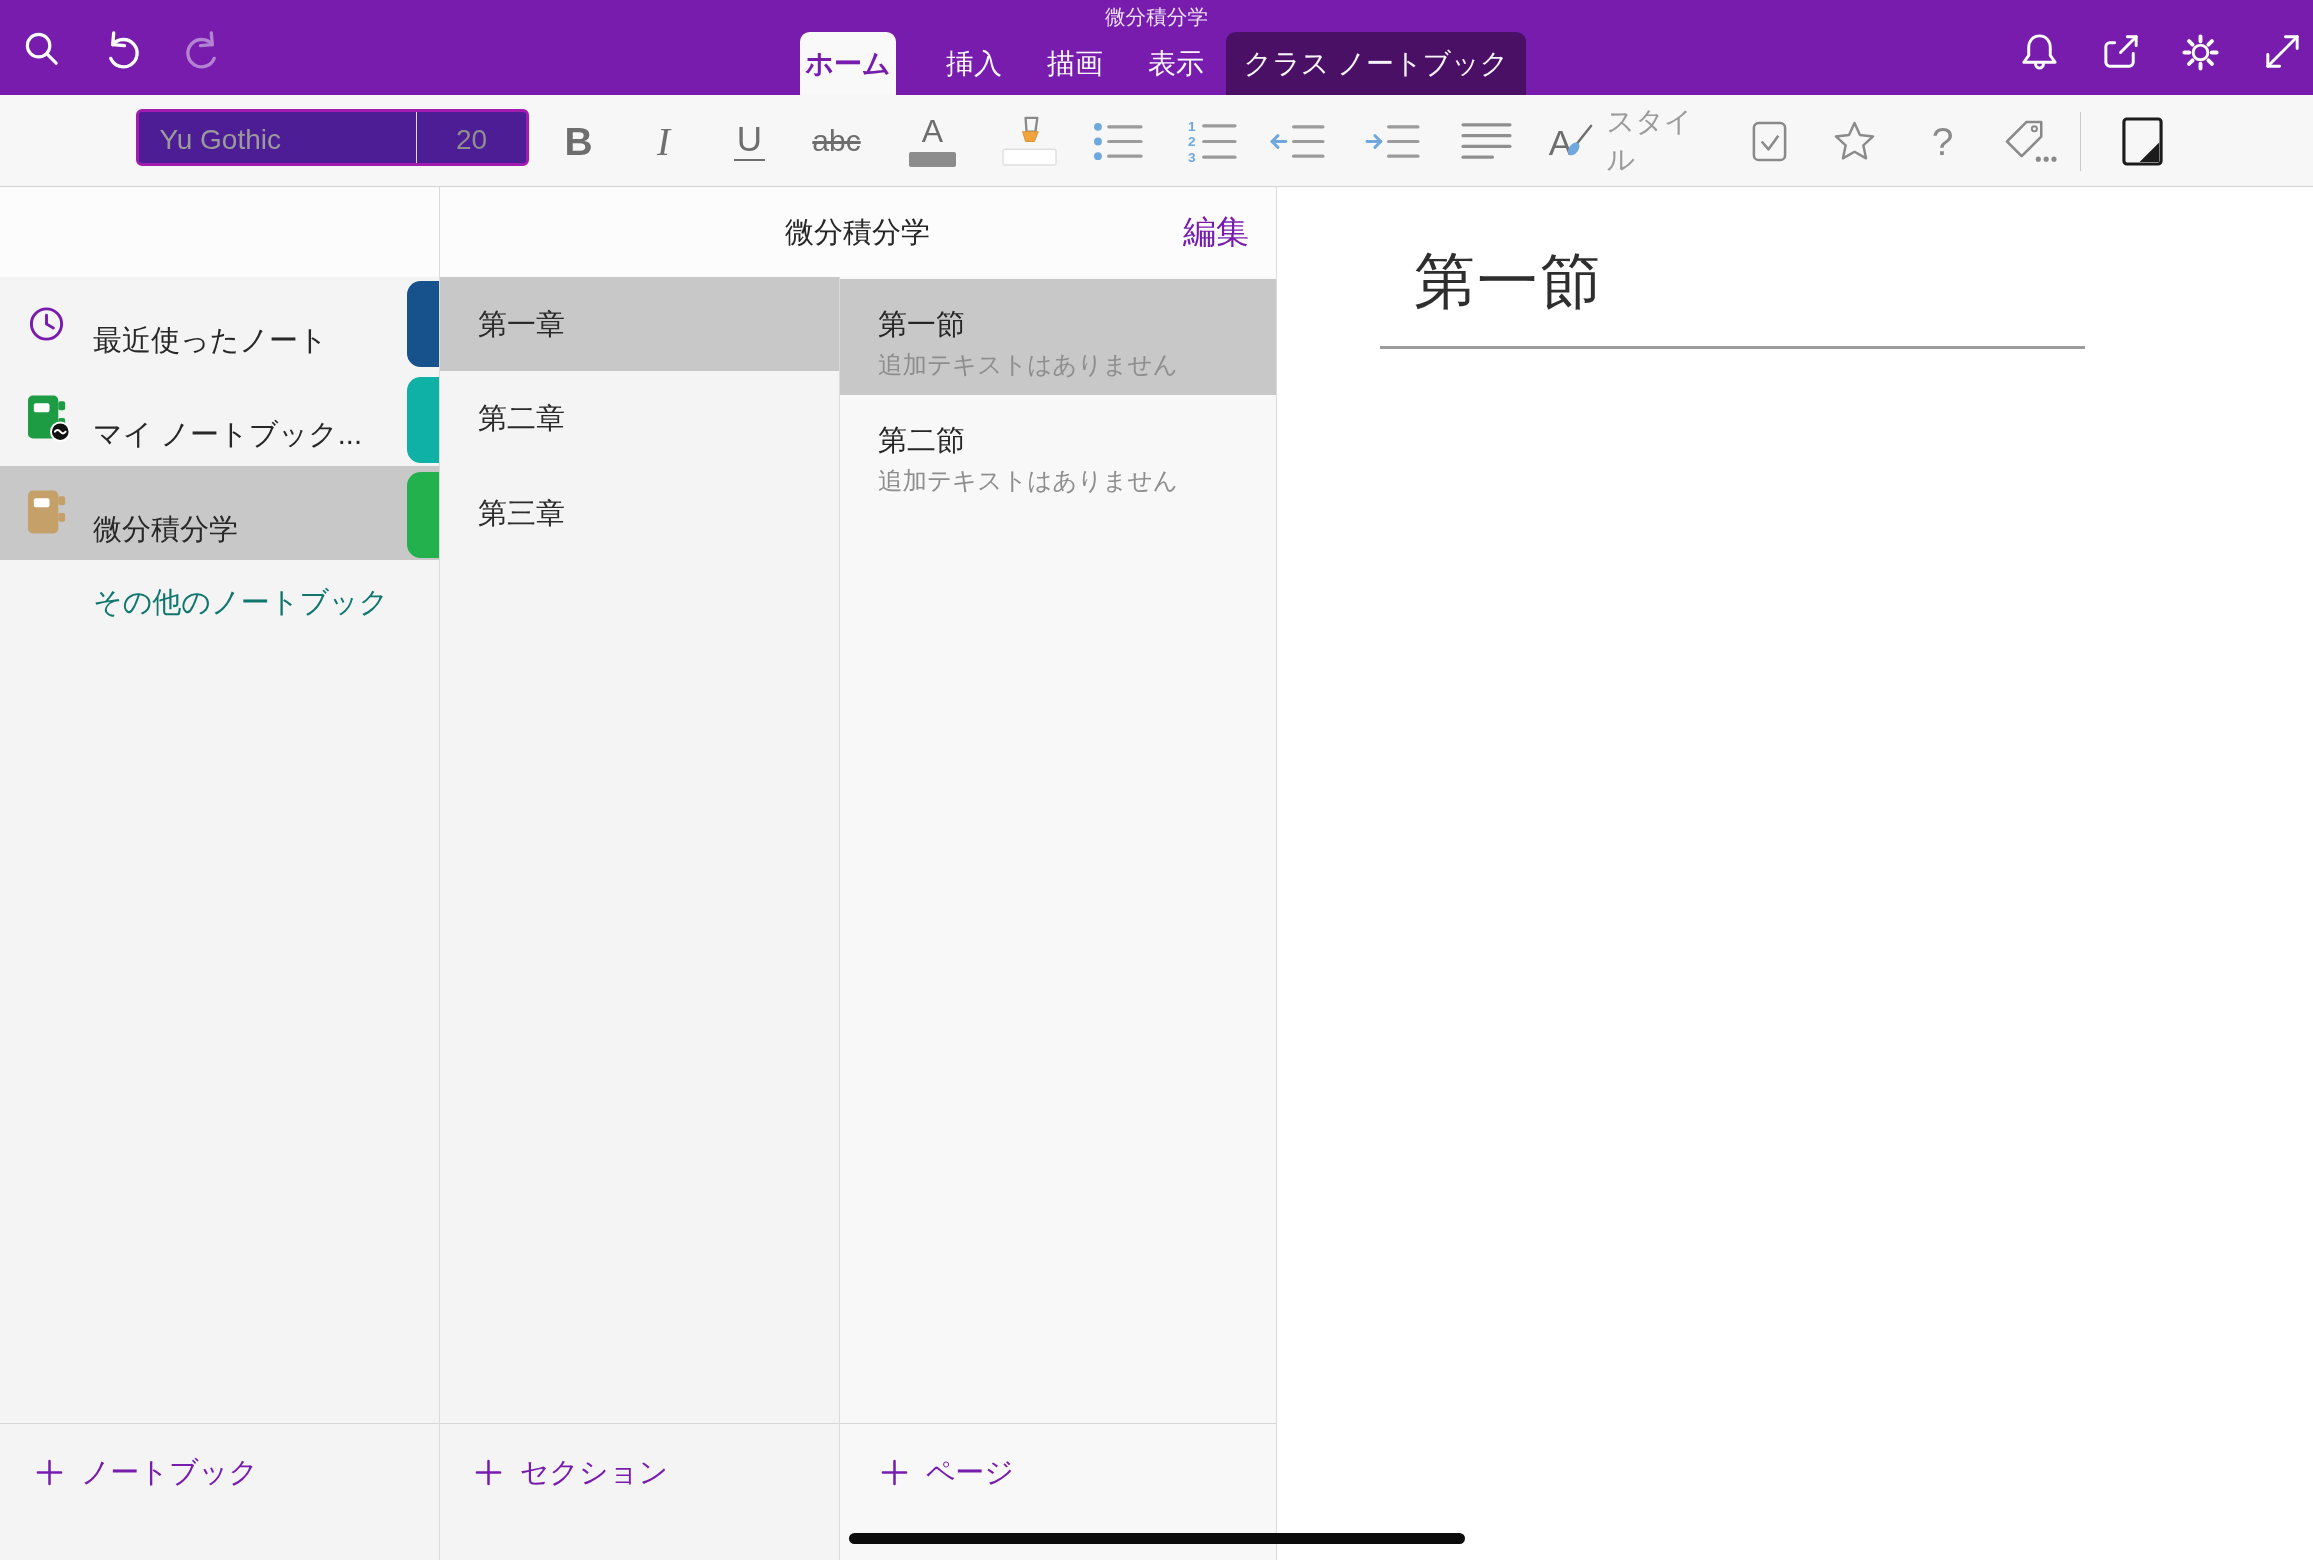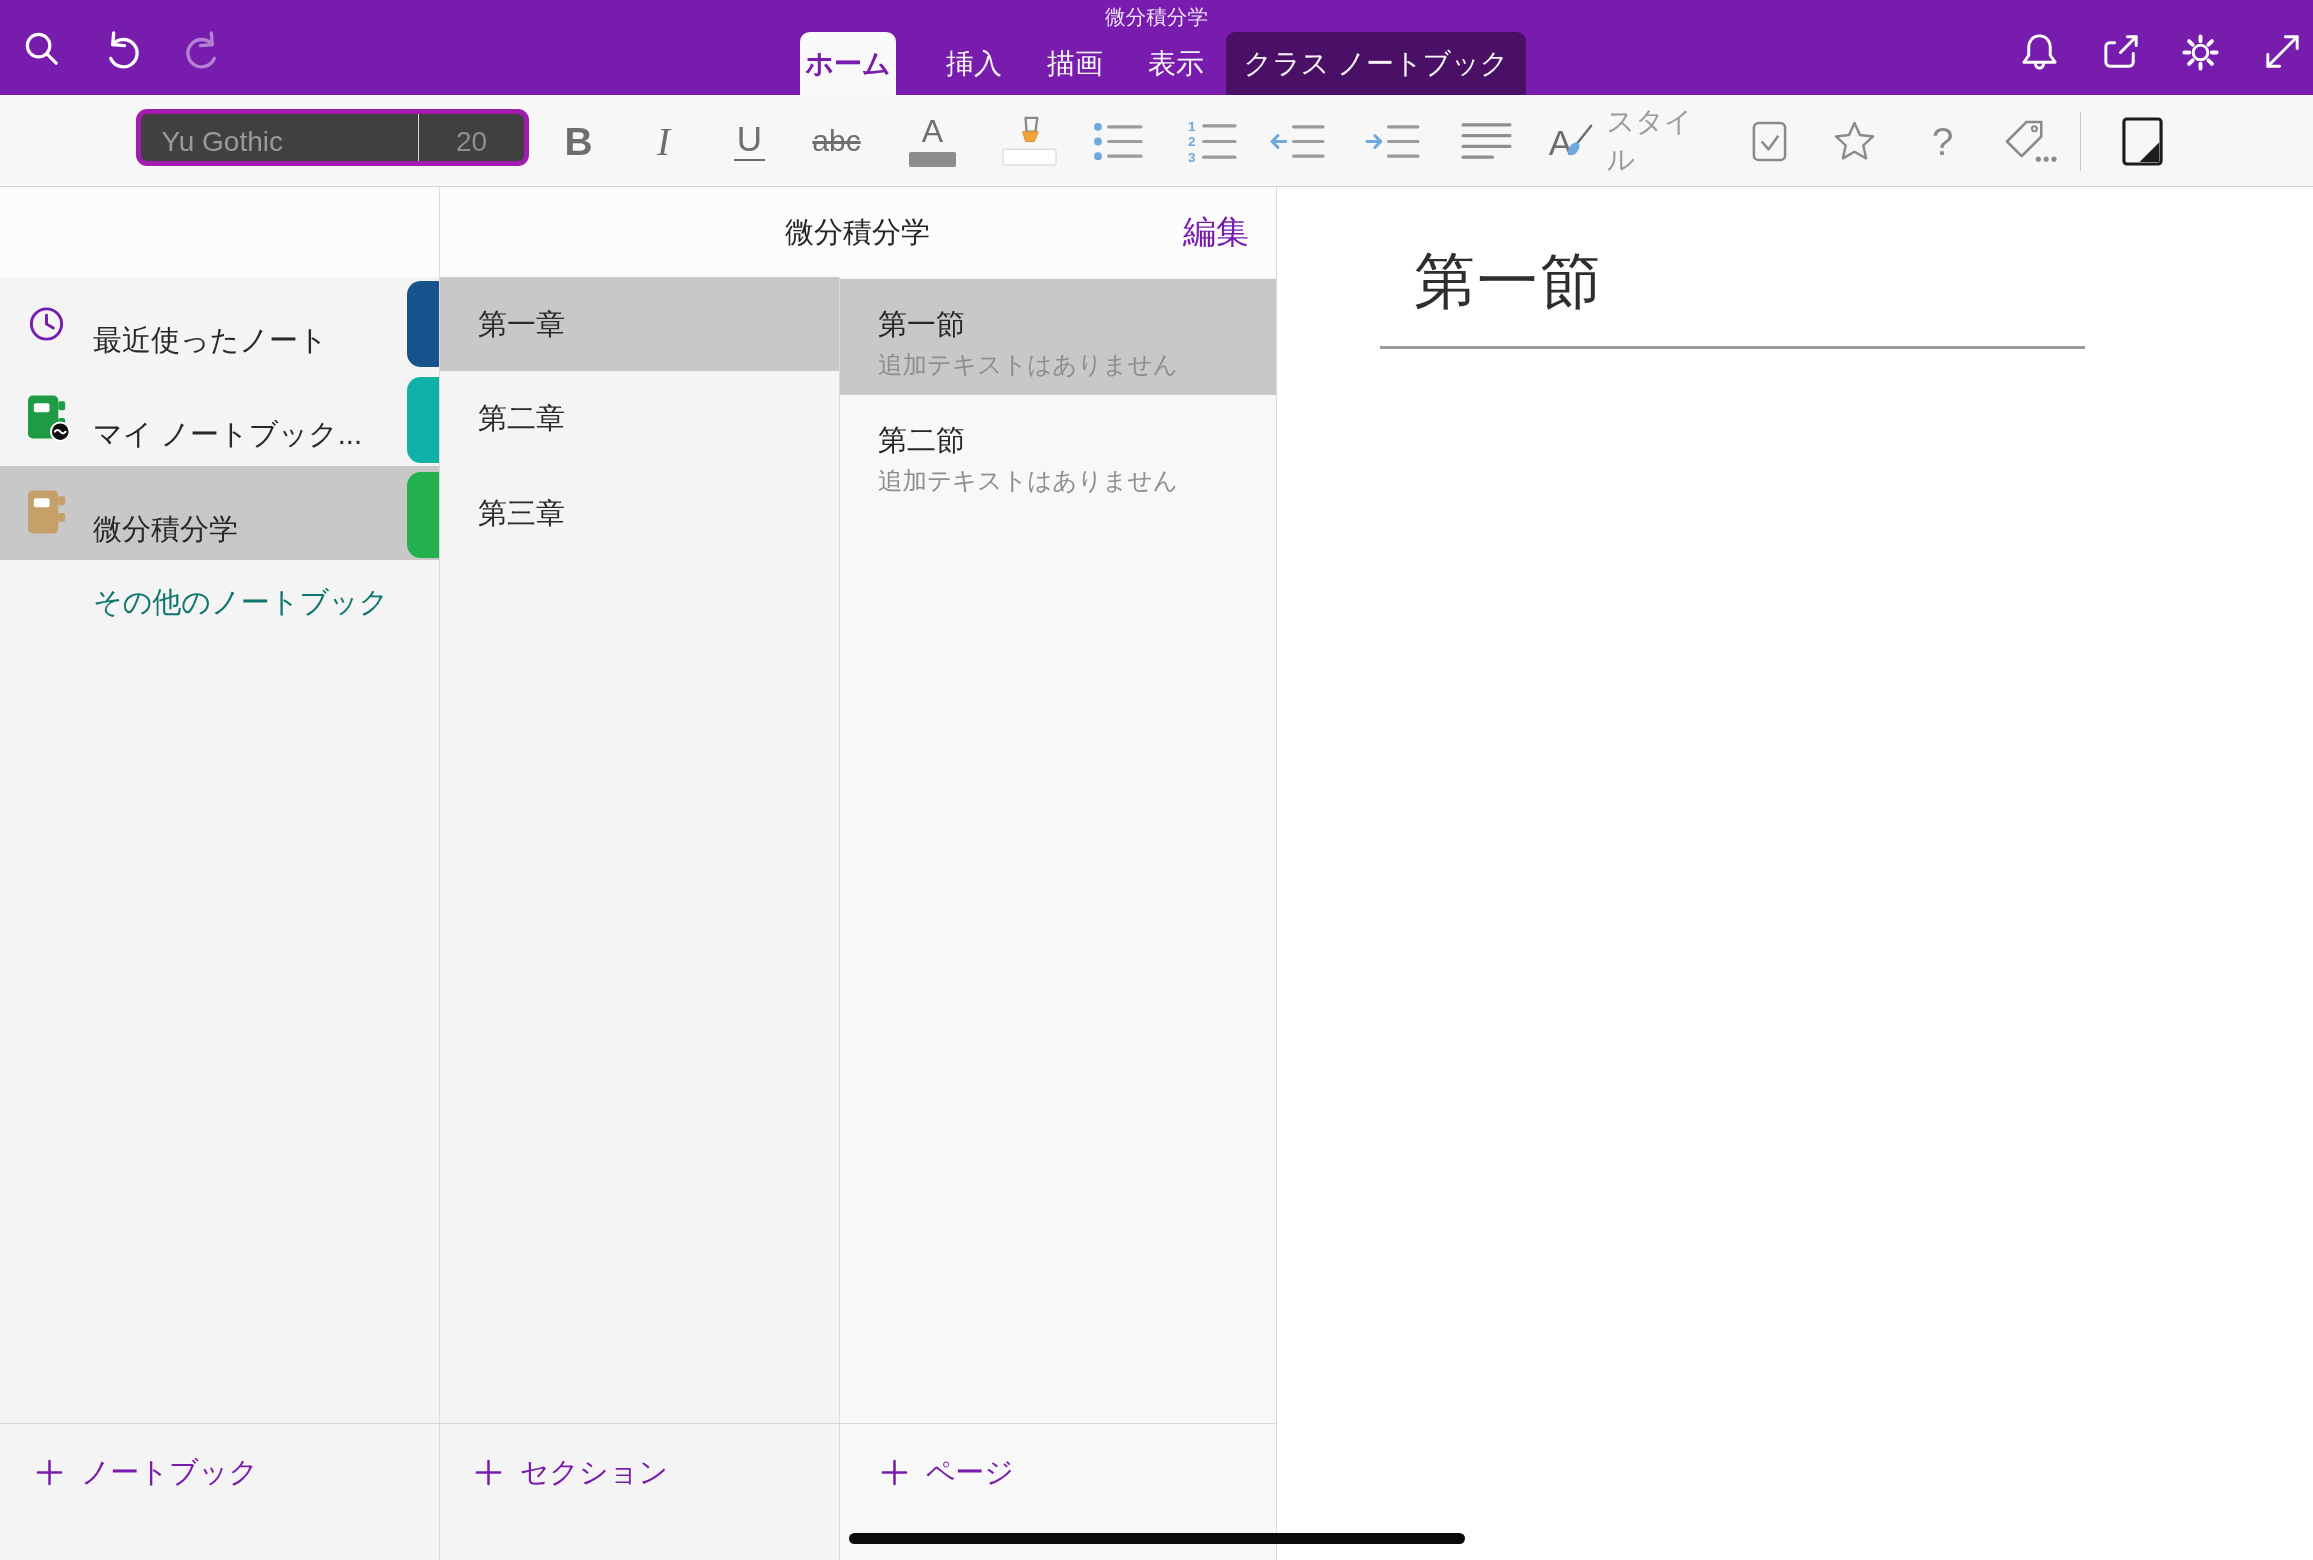--- a/index.html
+++ b/index.html
@@ -15,22 +15,22 @@
            align-items:center;justify-content:center;cursor:pointer;}
   .tab{position:absolute;bottom:0;height:63px;display:flex;align-items:center;
        justify-content:center;font-size:28px;color:rgba(255,255,255,.96);
        border-radius:9.8px 9.8px 0 0;cursor:pointer;white-space:nowrap;}
   .tab.sel{background:#FAF9F9;color:#771CAD;font-weight:bold;}
   .tab.dark{background:#4A1066;}
 
   
   .toolbar{position:absolute;left:0;top:95px;width:2313px;height:92px;background:#F8F7F7;
            border-bottom:1px solid #D5D4D4;box-sizing:border-box;}
-  .fontbox{position:absolute;left:136px;top:13.7px;width:393px;height:57px;background:#404040;
-           border:5px solid #a21caf;border-radius:11px;box-sizing:border-box;display:flex;}
+  .fontbox{position:absolute;left:136px;top:13.7px;width:393px;height:57px;background:#4c1d95;
+           border:3px solid #a21caf;border-radius:6px;box-sizing:border-box;display:flex;}
   .fontname{flex:0 0 278px;line-height:55px;padding-left:20.6px;font-size:28px;color:#9A9A9A;
             box-sizing:border-box;border-right:1px solid #DCDCDC;}
   .fontsize{flex:1;line-height:55px;text-align:center;font-size:28px;color:#8F8F8F;}
   .tool{position:absolute;top:95px;height:92px;display:flex;flex-direction:column;
         align-items:center;justify-content:center;cursor:pointer;color:#6E6E6E;}
   .tool .glyph{line-height:1;}
   .tsep{position:absolute;top:112px;left:2080px;width:1px;height:59px;background:#C9C9C9;}
   .style-label{font-size:28px;color:#9B9B9B;margin-left:9.8px;}
 
   

